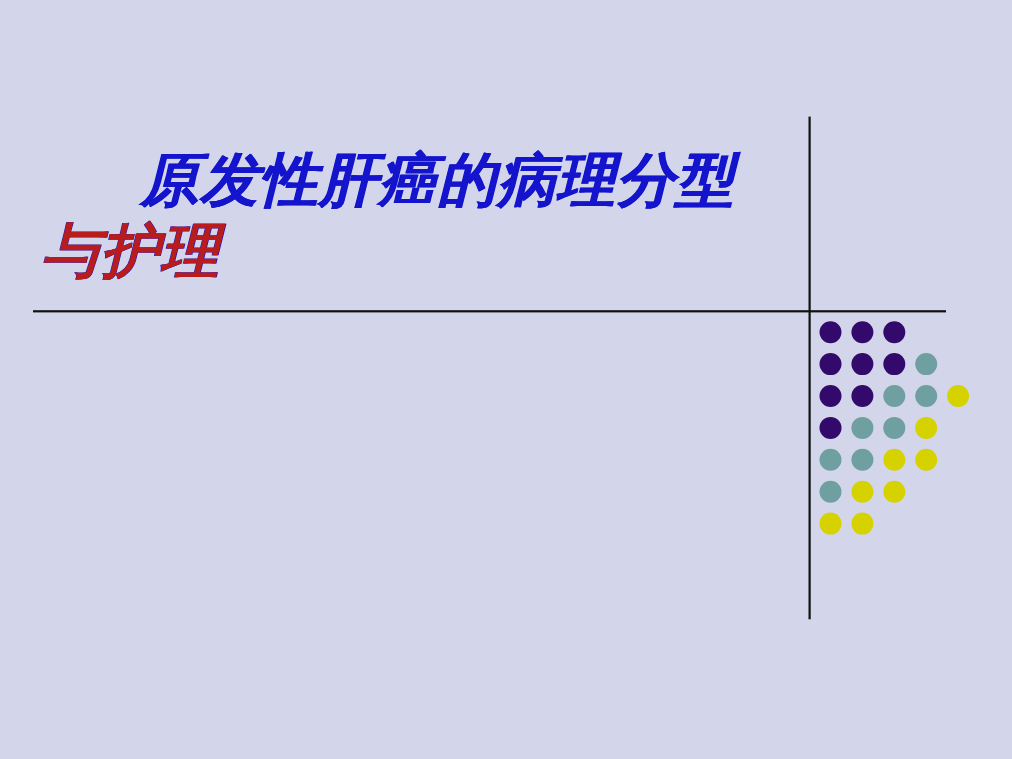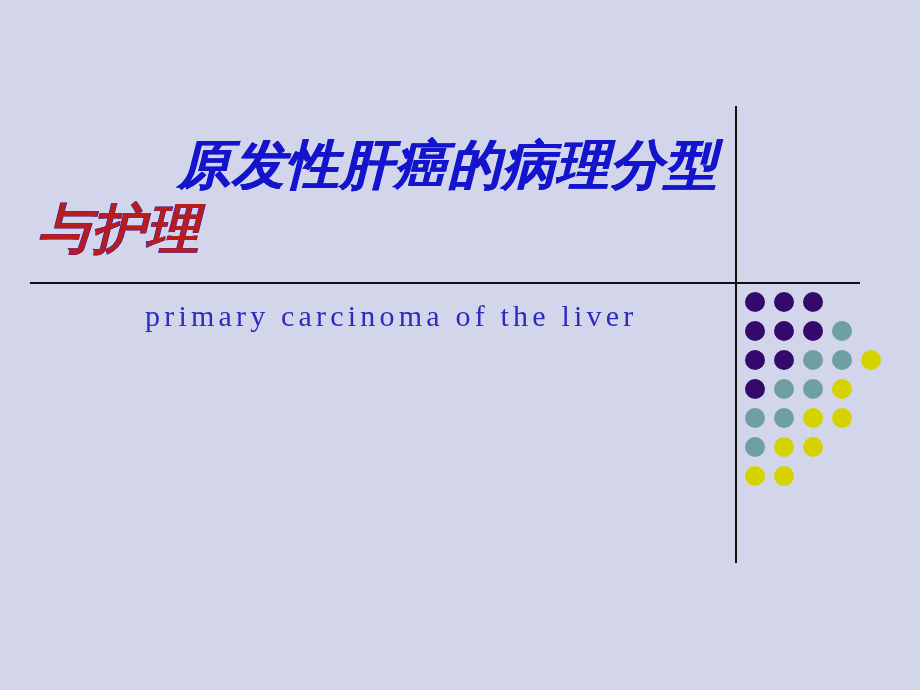--- a/index.html
+++ b/index.html
@@ -49,21 +49,21 @@
     color: #1414cc;
     font-family: "DejaVu Serif", "Liberation Serif", serif;
     font-size: 53px;
     font-style: italic;
     font-weight: 700;
     line-height: 64px;
     letter-spacing: 1px;
     white-space: nowrap;
     text-shadow: 0.5px 0 0 #1414cc, -0.5px 0 0 #1414cc;
   }
-  .title-line.first { padding-left: 90px; text-align: right; }
+  .title-line.first { padding-left: 90px; }
 
   
   #subtitle {
     position: absolute;
     left: 145px;
     top: 298px;
     width: 580px;
     color: #2b2bc0;
     font-family: "Liberation Serif", "DejaVu Serif", serif;
     font-size: 30px;
@@ -93,21 +93,20 @@
 <div id="slide" style="background: rgb(211, 214, 234);">
 
   <div class="rule-h" style="background: rgb(17, 17, 17);"></div>
   <div class="rule-v" style="background: rgb(17, 17, 17);"></div>
 
   <div id="title-block">
     <div class="title-line first" style="color: rgb(20, 20, 204);">原发性肝癌的病理分型</div>
     <div class="title-line" style="color: #b91c1c;">与护理</div>
   </div>
 
-  <div id="subtitle" style="color: rgb(43, 43, 192);">primary carcinoma of the liver</div>
 
   <div id="dot-grid">
       <div class="dot" style="width: 20px; height: 20px; left: 0px; top: 0px; background: rgb(51, 10, 107);"></div>
       <div class="dot" style="width: 20px; height: 20px; left: 29px; top: 0px; background: rgb(51, 10, 107);"></div>
       <div class="dot" style="width: 20px; height: 20px; left: 58px; top: 0px; background: rgb(51, 10, 107);"></div>
       <div class="dot" style="width: 20px; height: 20px; left: 0px; top: 29px; background: rgb(51, 10, 107);"></div>
       <div class="dot" style="width: 20px; height: 20px; left: 29px; top: 29px; background: rgb(51, 10, 107);"></div>
       <div class="dot" style="width: 20px; height: 20px; left: 58px; top: 29px; background: rgb(51, 10, 107);"></div>
       <div class="dot" style="width: 20px; height: 20px; left: 87px; top: 29px; background: rgb(111, 159, 160);"></div>
       <div class="dot" style="width: 20px; height: 20px; left: 0px; top: 58px; background: rgb(51, 10, 107);"></div>

